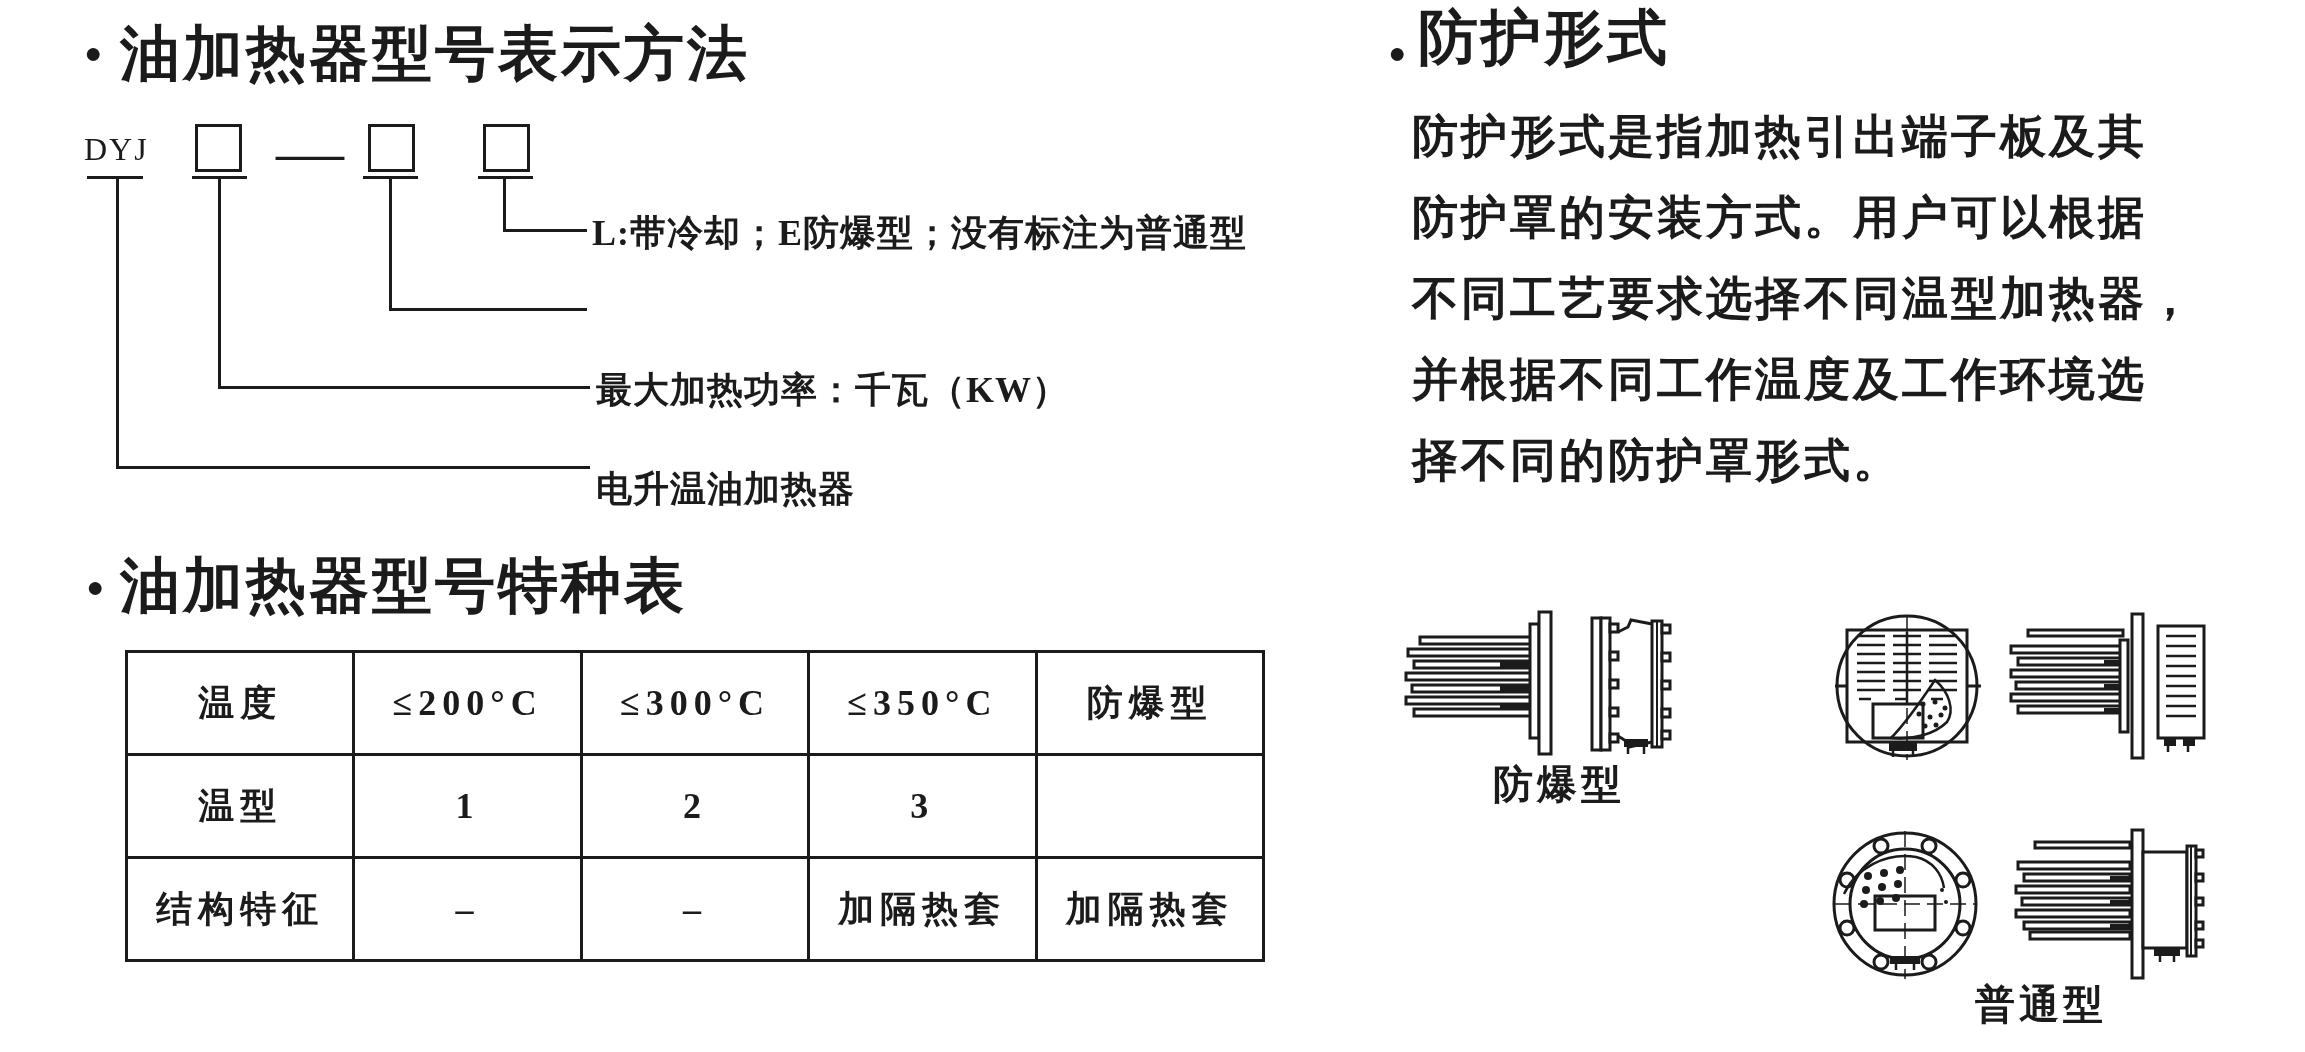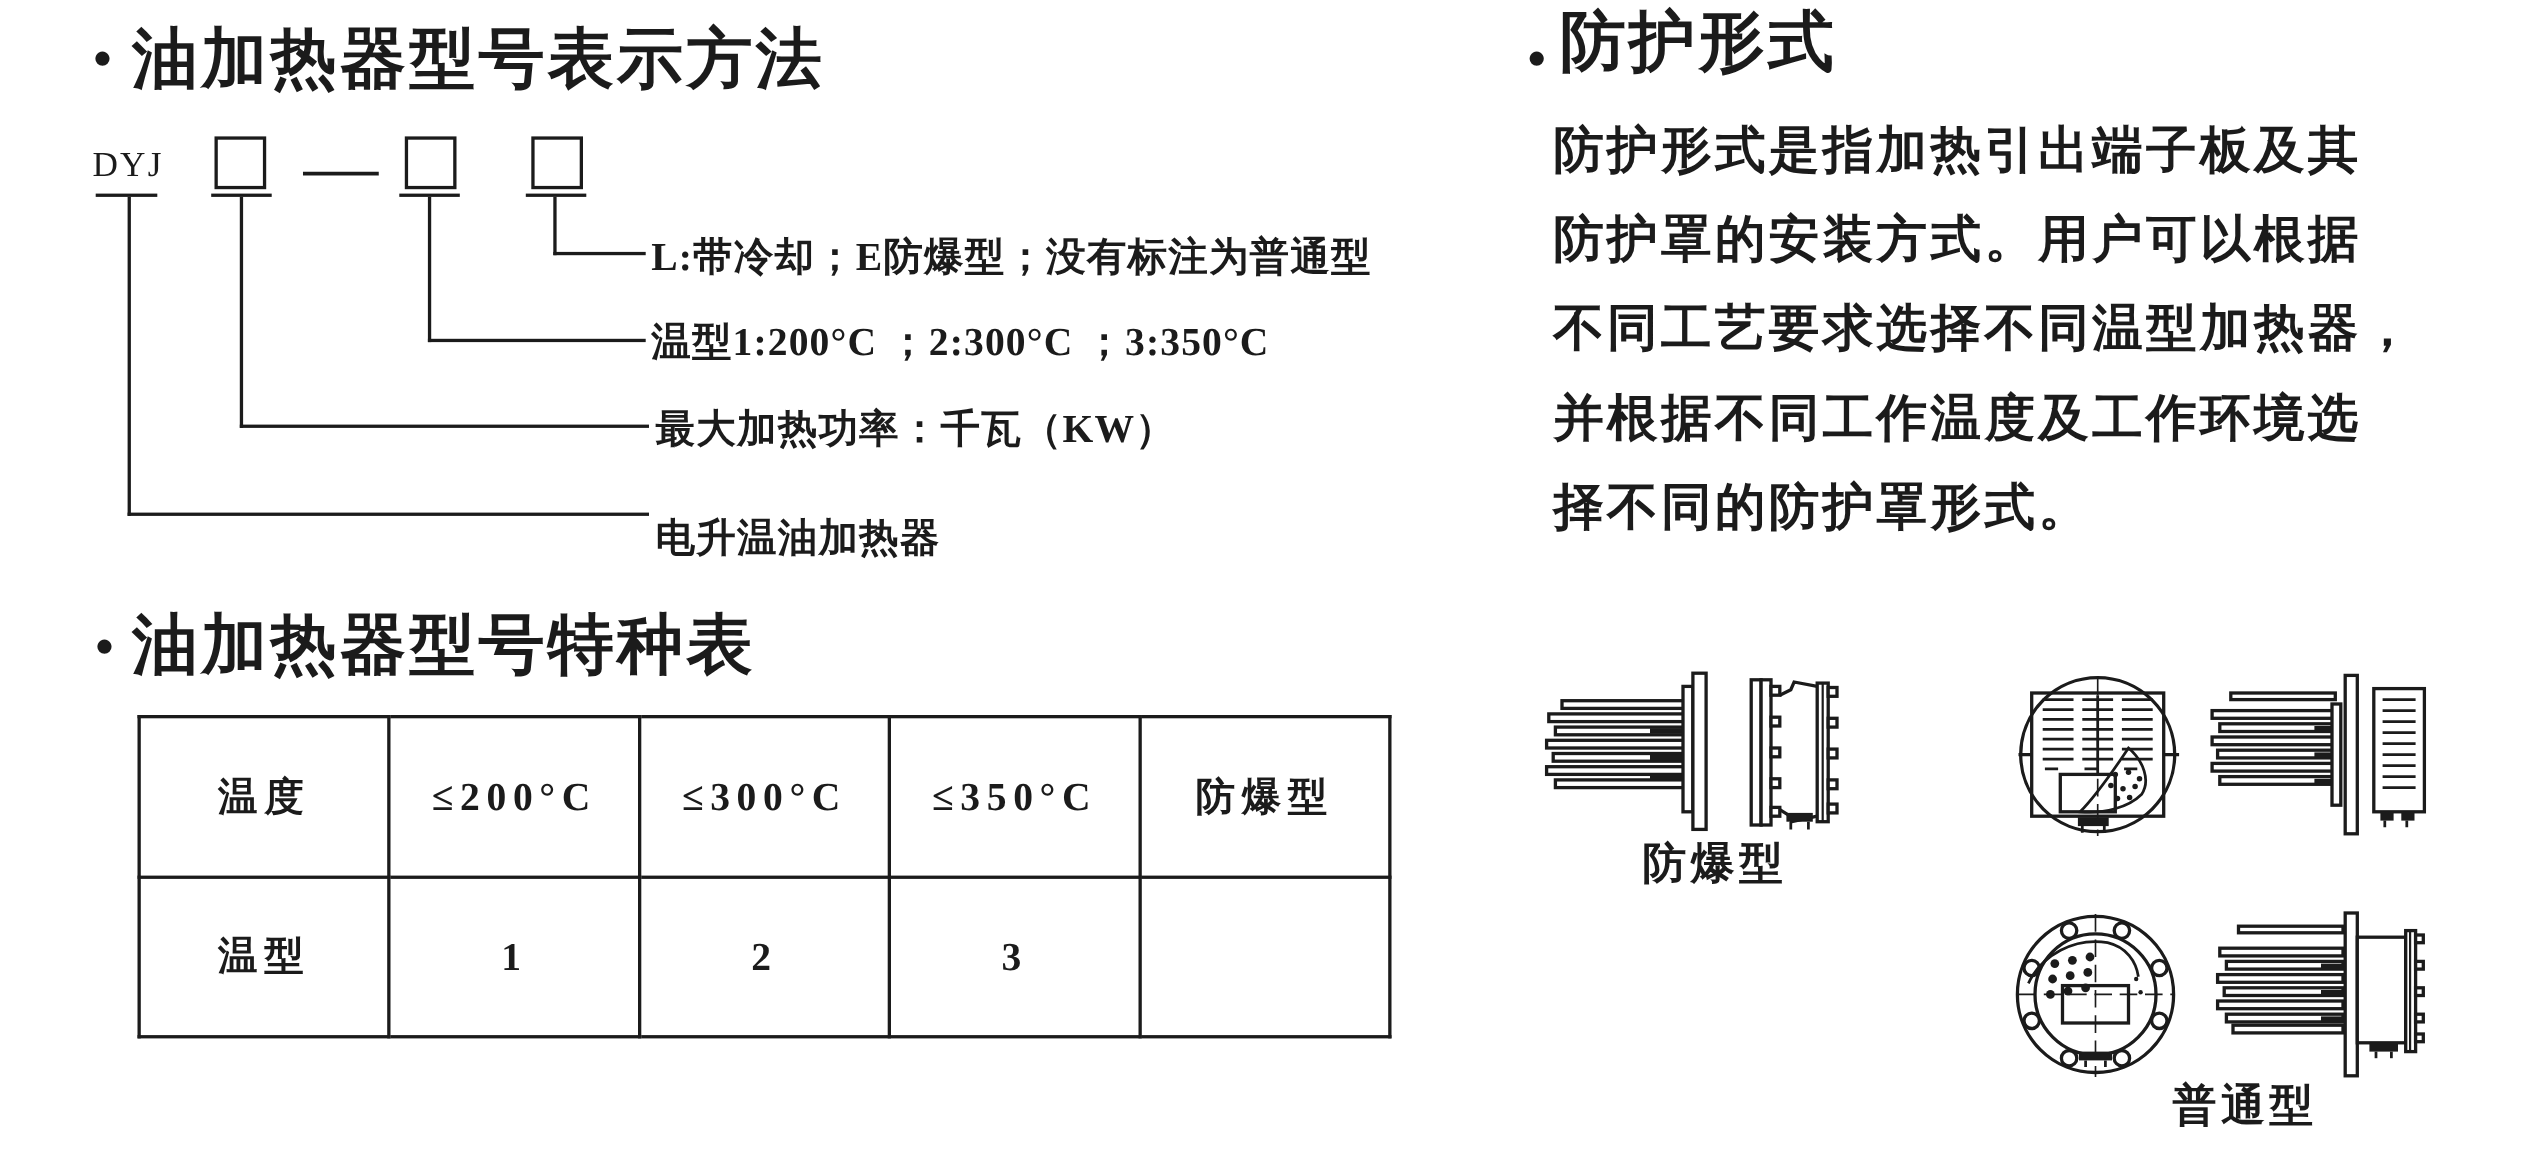--- a/index.html
+++ b/index.html
@@ -51,21 +51,20 @@
   <div class="ln" style="left:503px;top:179px;width:3px;height:53px;"></div>
   <div class="ln" style="left:503px;top:229px;width:84px;height:3px;"></div>
   <div class="ln" style="left:389px;top:179px;width:3px;height:132px;"></div>
   <div class="ln" style="left:389px;top:308px;width:198px;height:3px;"></div>
   <div class="ln" style="left:218px;top:179px;width:3px;height:210px;"></div>
   <div class="ln" style="left:218px;top:386px;width:372px;height:3px;"></div>
   <div class="ln" style="left:116px;top:179px;width:3px;height:290px;"></div>
   <div class="ln" style="left:116px;top:466px;width:474px;height:3px;"></div>
 
   <div class="abs dlabel" style="left:592px;top:211px;">L:带冷却；E防爆型；没有标注为普通型</div>
-  <div class="abs dlabel" style="left:592px;top:289px;">温型1:200°C ；2:300°C ；3:350°C</div>
   <div class="abs dlabel" style="left:596px;top:368px;">最大加热功率：千瓦（KW）</div>
   <div class="abs dlabel" style="left:596px;top:448px;margin-top:19px;">电升温油加热器</div>
 
   <span class="abs bullet" style="left:86px;top:572px;">●</span>
   <div class="abs sec-title" style="left:120px;top:560px;">油加热器型号特种表</div>
 
   <table class="spec">
     <tbody>
         <tr>
       <td>温度</td>
@@ -73,20 +72,27 @@
       <td>≤300°C</td>
       <td>≤350°C</td>
       <td>防爆型</td>
     </tr>
     <tr>
       <td>温型</td>
       <td>1</td>
       <td>2</td>
       <td>3</td>
       <td></td>
+    </tr>
+    <tr>
+      <td>结构特征</td>
+      <td>–</td>
+      <td>–</td>
+      <td>加隔热套</td>
+      <td>加隔热套</td>
     </tr>
   </tbody>
     </table>
 
   <span class="abs bullet" style="left:1388px;top:38px;">●</span>
   <div class="abs sec-title" style="left:1418px;top:12px;text-align:center;">防护形式</div>
 
   <div class="abs para" style="left:1412px;top:96px;">
     <div>防护形式是指加热引出端子板及其</div>
     <div>防护罩的安装方式。用户可以根据</div>

